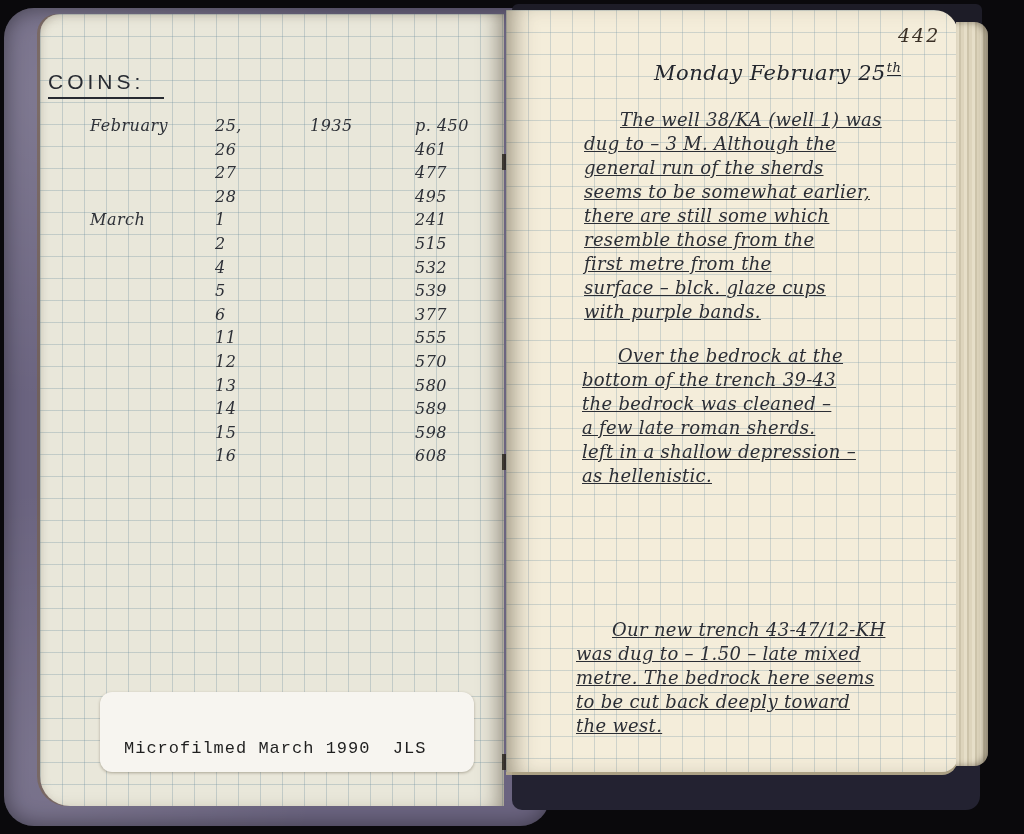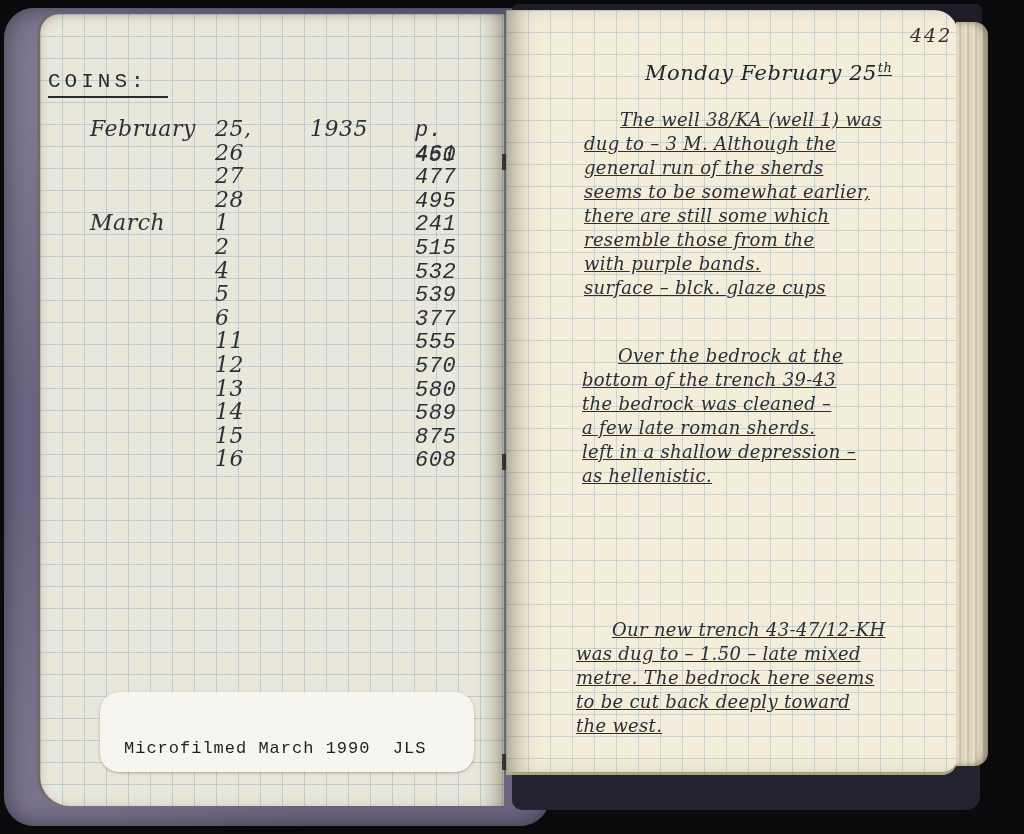--- a/index.html
+++ b/index.html
@@ -63,46 +63,46 @@
   .stitches{
     position:absolute;left:502px;top:14px;width:4px;height:790px;
     background:repeating-linear-gradient(to bottom,
       transparent 0 140px, #241f17 140px 156px, transparent 156px 300px);
     opacity:.8;
   }
   
   .hand{font-family:"DejaVu Serif", serif;font-style:italic;color:#2d3037;}
   .coins-heading{
     position:absolute;left:8px;top:56px;
-    font-family:Liberation Mono, monospace;font-style:normal;
+    font-family:Liberation Sans, sans-serif;font-style:normal;
     font-size:21px;letter-spacing:4px;color:#272a31;
     border-bottom:2px solid #272a31;padding:0 20px 3px 0;
   }
   .coins{position:absolute;left:50px;top:102px;width:400px;}
   .coin-row{display:flex;height:23.6px;align-items:baseline;
-    font-size:22px;letter-spacing:.5px;justify-content:center;}
+    font-size:16px;letter-spacing:.5px;justify-content:center;}
   .coin-month{width:125px;}
   .coin-day{width:95px;}
   .coin-year{width:105px;}
-  .coin-page{flex:1;font-family:Liberation Mono, monospace;}
+  .coin-page{flex:1;}
   .sticker{
     position:absolute;left:60px;top:678px;width:374px;height:80px;
-    background:#f7f5f0;border-radius:19px;
+    background:#f7f5f0;border-radius:12px;
     box-shadow:0 1px 3px rgba(80,70,50,.4);
     display:flex;align-items:flex-end;
   }
   .sticker-text{
     font-family:"Liberation Mono", monospace;
     font-size:17px;color:#1f1f1f;letter-spacing:1px;
     padding:0 0 14px 24px;white-space:pre;
   }
-  .folio{position:absolute;left:404px;top:14px;font-size:19px;
+  .folio{position:absolute;left:392px;top:14px;font-size:19px;
     letter-spacing:2px;color:#3a3026;}
   .entry-heading{
-    position:absolute;left:139px;top:50px;font-size:21px;color:#23262d;
+    position:absolute;left:148px;top:50px;font-size:21px;color:#23262d;
     letter-spacing:.5px;
   }
   .entry-heading .sup{
     font-size:13px;vertical-align:super;
     border-bottom:1.5px solid #23262d;margin-left:1px;
   }
   .para{position:absolute;font-size:18px;line-height:24px;
     letter-spacing:.3px;color:#2b2e35;text-decoration:underline;}
   .para .hw-line:first-child{text-indent:36px;}
   .para1{left:78px;top:98px;width:385px;}
@@ -198,21 +198,21 @@
         <div class="coin-row hand">
         <span class="coin-month"></span>
         <span class="coin-day">14</span>
         <span class="coin-year"></span>
         <span class="coin-page">589</span>
       </div>
         <div class="coin-row hand">
         <span class="coin-month"></span>
         <span class="coin-day">15</span>
         <span class="coin-year"></span>
-        <span class="coin-page">875</span>
+        <span class="coin-page">598</span>
       </div>
         <div class="coin-row hand">
         <span class="coin-month"></span>
         <span class="coin-day">16</span>
         <span class="coin-year"></span>
         <span class="coin-page">608</span>
       </div>
       </div>
 
     <div class="sticker">
@@ -230,22 +230,23 @@
     </div>
 
     <div class="para para1 hand">
 
     <div class="hw-line">The well 38/KA (well 1) was</div>
         <div class="hw-line">dug to – 3 M.  Although the</div>
         <div class="hw-line">general run of the sherds</div>
         <div class="hw-line">seems to be somewhat earlier,</div>
         <div class="hw-line">there are still some which</div>
         <div class="hw-line">resemble those from the</div>
+        <div class="hw-line">first metre from the</div>
+        <div class="hw-line">surface – blck. glaze cups</div>
         <div class="hw-line">with purple bands.</div>
-        <div class="hw-line">surface – blck. glaze cups</div>
       </div>
 
     <div class="para para2 hand">
 
     <div class="hw-line">Over the bedrock at the</div>
         <div class="hw-line">bottom of the trench 39-43</div>
         <div class="hw-line">the bedrock was cleaned –</div>
         <div class="hw-line">a few late roman sherds.</div>
         <div class="hw-line">left in a shallow depression –</div>
         <div class="hw-line">as hellenistic.</div>

